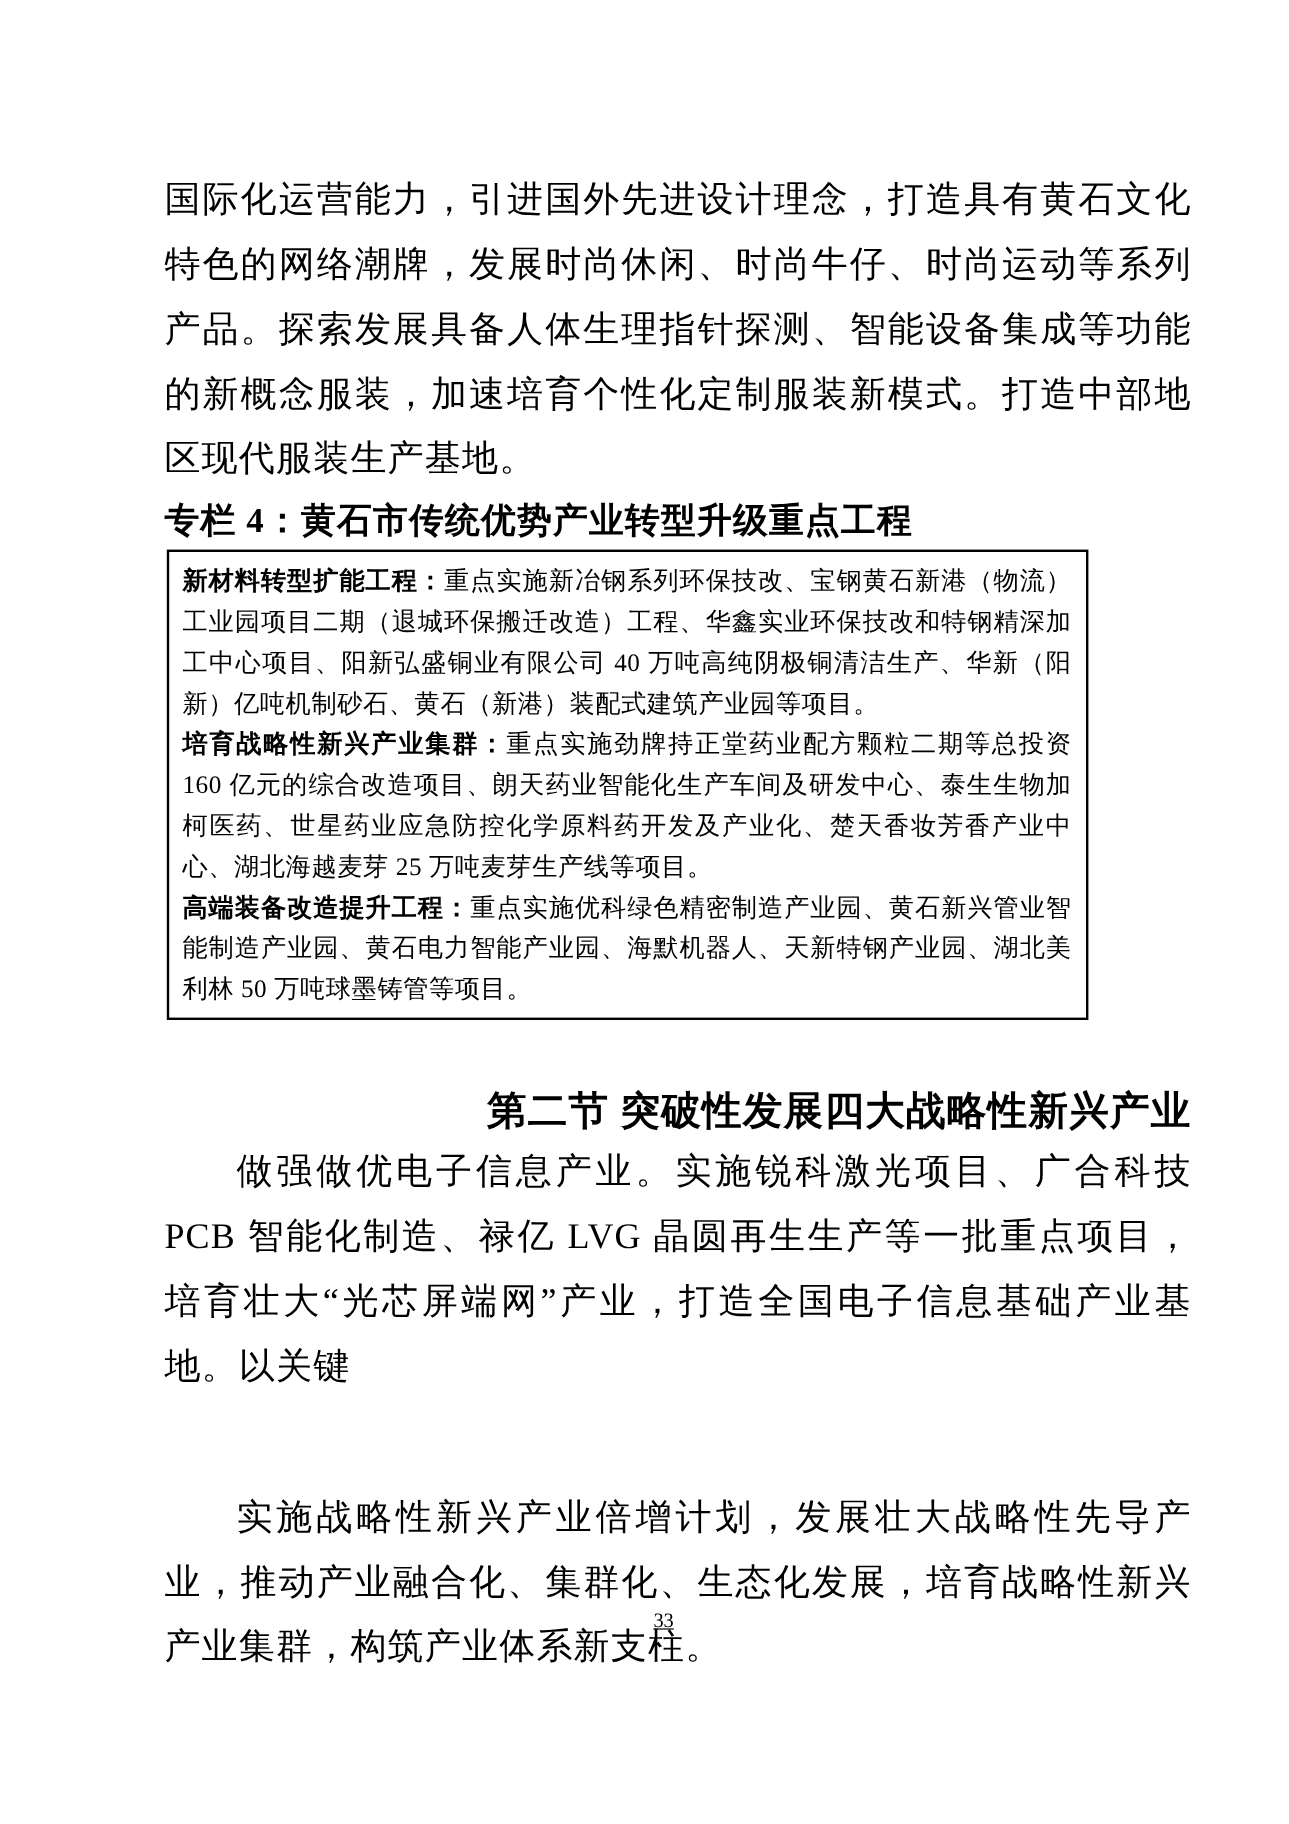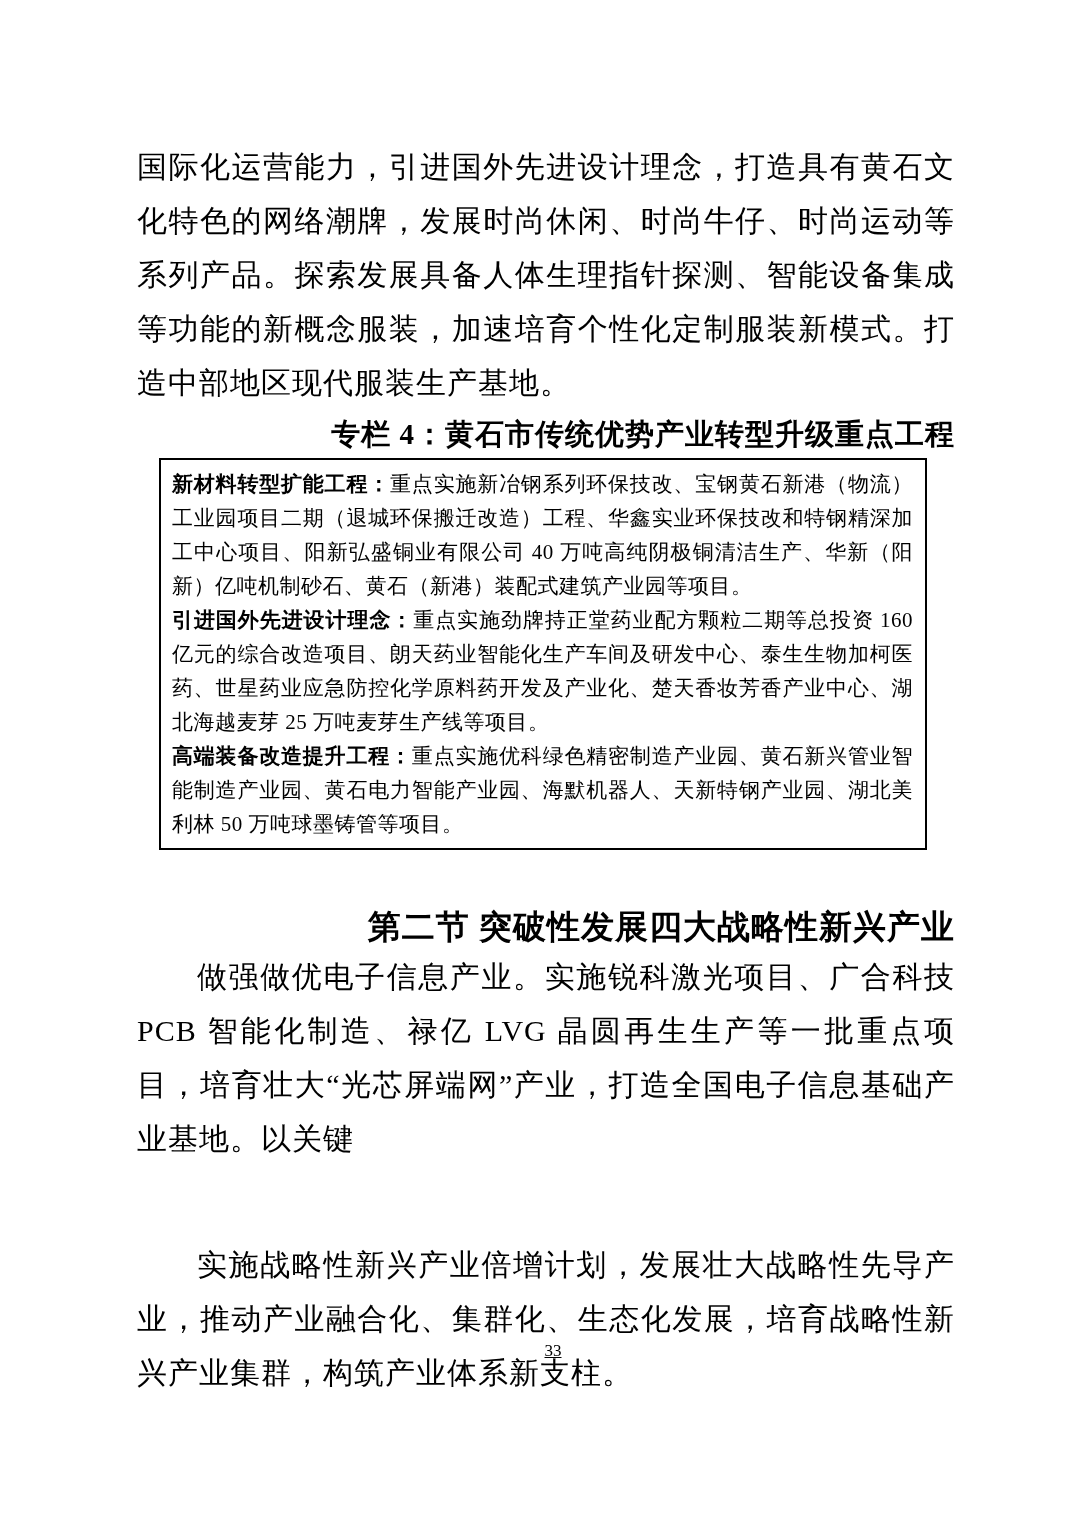--- a/index.html
+++ b/index.html
@@ -11,45 +11,45 @@
     height: 1520px;
     position: relative;
     font-family: "Liberation Serif", "DejaVu Serif", serif;
     color: #000000;
     overflow: hidden;
   }
   .page {
     position: relative;
     width: 1074px;
     height: 1457px;
-    padding: 140px 119px 0 137px;
+    padding: 140px 81px 0 137px;
   }
   .body-text {
     font-size: 30px;
     line-height: 54px;
     text-align: justify;
     letter-spacing: 1px;
   }
   .body-text.indent {
     text-indent: 2em;
   }
   .box-title {
     margin-top: 4px;
-    text-align: right;
+    text-align: left;
     font-size: 29px;
     font-weight: bold;
     line-height: 40px;
     letter-spacing: 1px;
   }
   .feature-box {
     margin-top: 4px;
     border: 2px solid #000000;
     padding: 7px 12px 7px 11px;
     width: 768px;
-    margin-left: 22px;
+    margin-left: 2px;
   }
   .box-para {
     font-size: 21px;
     line-height: 34px;
     text-align: justify;
     letter-spacing: 0.5px;
   }
   .box-para b {
     font-weight: bold;
   }
@@ -79,21 +79,21 @@
 <body>
 
 <div class="page">
 
   <p class="body-text">国际化运营能力，引进国外先进设计理念，打造具有黄石文化特色的网络潮牌，发展时尚休闲、时尚牛仔、时尚运动等系列产品。探索发展具备人体生理指针探测、智能设备集成等功能的新概念服装，加速培育个性化定制服装新模式。打造中部地区现代服装生产基地。</p>
 
   <h2 class="box-title">专栏 4：黄石市传统优势产业转型升级重点工程</h2>
 
   <div class="feature-box">
     <p class="box-para"><b>新材料转型扩能工程：</b><span>重点实施新冶钢系列环保技改、宝钢黄石新港（物流）工业园项目二期（退城环保搬迁改造）工程、华鑫实业环保技改和特钢精深加工中心项目、阳新弘盛铜业有限公司 40 万吨高纯阴极铜清洁生产、华新（阳新）亿吨机制砂石、黄石（新港）装配式建筑产业园等项目。</span></p>
-    <p class="box-para"><b>引进国外先进设计理念：</b><span>重点实施劲牌持正堂药业配方颗粒二期等总投资 160 亿元的综合改造项目、朗天药业智能化生产车间及研发中心、泰生生物加柯医药、世星药业应急防控化学原料药开发及产业化、楚天香妆芳香产业中心、湖北海越麦芽 25 万吨麦芽生产线等项目。</span></p>
+    <p class="box-para"><b>培育战略性新兴产业集群：</b><span>重点实施劲牌持正堂药业配方颗粒二期等总投资 160 亿元的综合改造项目、朗天药业智能化生产车间及研发中心、泰生生物加柯医药、世星药业应急防控化学原料药开发及产业化、楚天香妆芳香产业中心、湖北海越麦芽 25 万吨麦芽生产线等项目。</span></p>
     <p class="box-para"><b>高端装备改造提升工程：</b><span>重点实施优科绿色精密制造产业园、黄石新兴管业智能制造产业园、黄石电力智能产业园、海默机器人、天新特钢产业园、湖北美利林 50 万吨球墨铸管等项目。</span></p>
   </div>
 
   <h1 class="section-heading">第二节 突破性发展四大战略性新兴产业</h1>
 
   <p class="body-text indent">做强做优电子信息产业。实施锐科激光项目、广合科技 PCB 智能化制造、禄亿 LVG 晶圆再生生产等一批重点项目，培育壮大“光芯屏端网”产业，打造全国电子信息基础产业基地。以关键</p>
 
   <p class="body-text indent para-strategy">实施战略性新兴产业倍增计划，发展壮大战略性先导产业，推动产业融合化、集群化、生态化发展，培育战略性新兴产业集群，构筑产业体系新支柱。</p>
 
   <div class="page-number">33</div>

